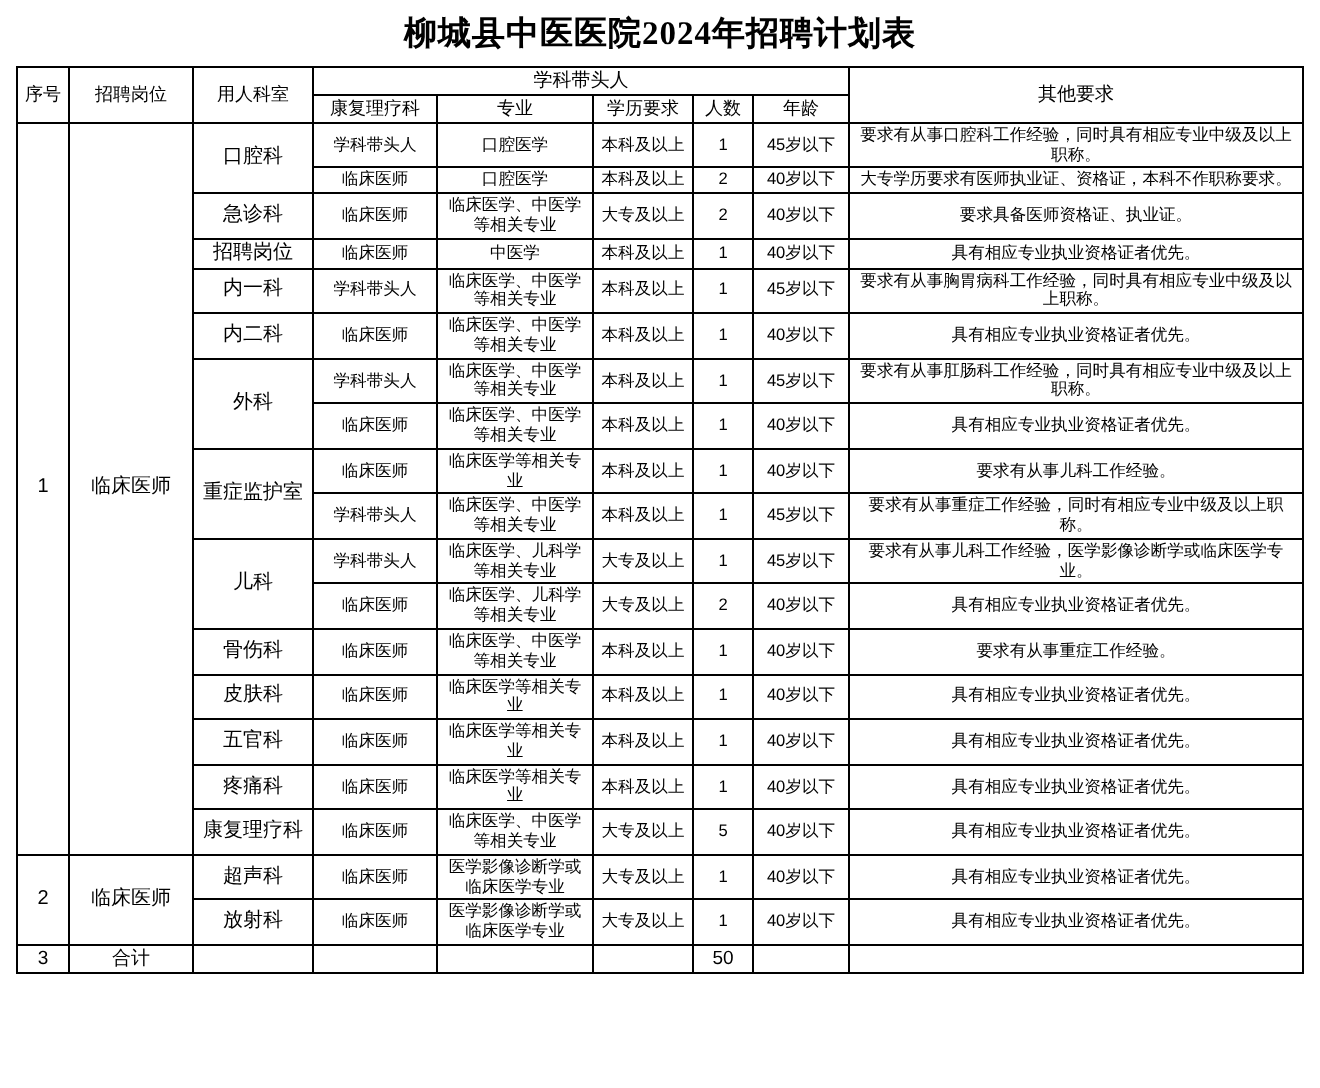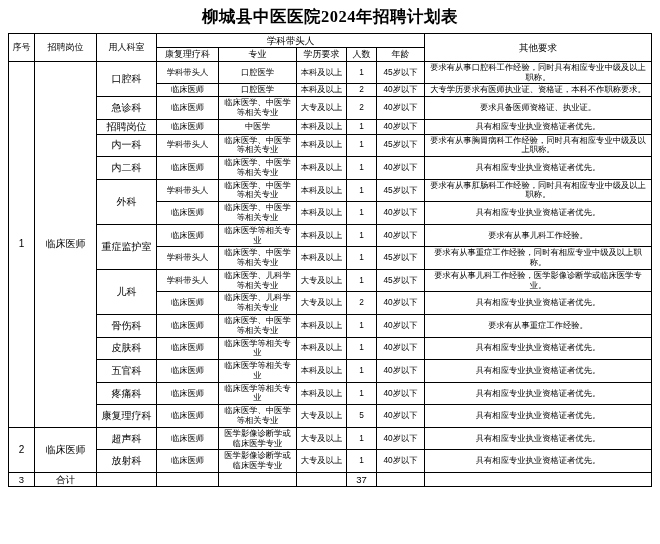--- a/index.html
+++ b/index.html
@@ -254,19 +254,19 @@
           <td>40岁以下</td>
           <td>具有相应专业执业资格证者优先。</td>
         </tr>
         <tr class="total-row">
           <td>3</td>
           <td>合计</td>
           <td>&nbsp;</td>
           <td>&nbsp;</td>
           <td>&nbsp;</td>
           <td>&nbsp;</td>
-          <td>37</td>
+          <td>50</td>
           <td>&nbsp;</td>
           <td>&nbsp;</td>
         </tr>
       </tbody>
   </table>
 </div>
 
 </body></html>

